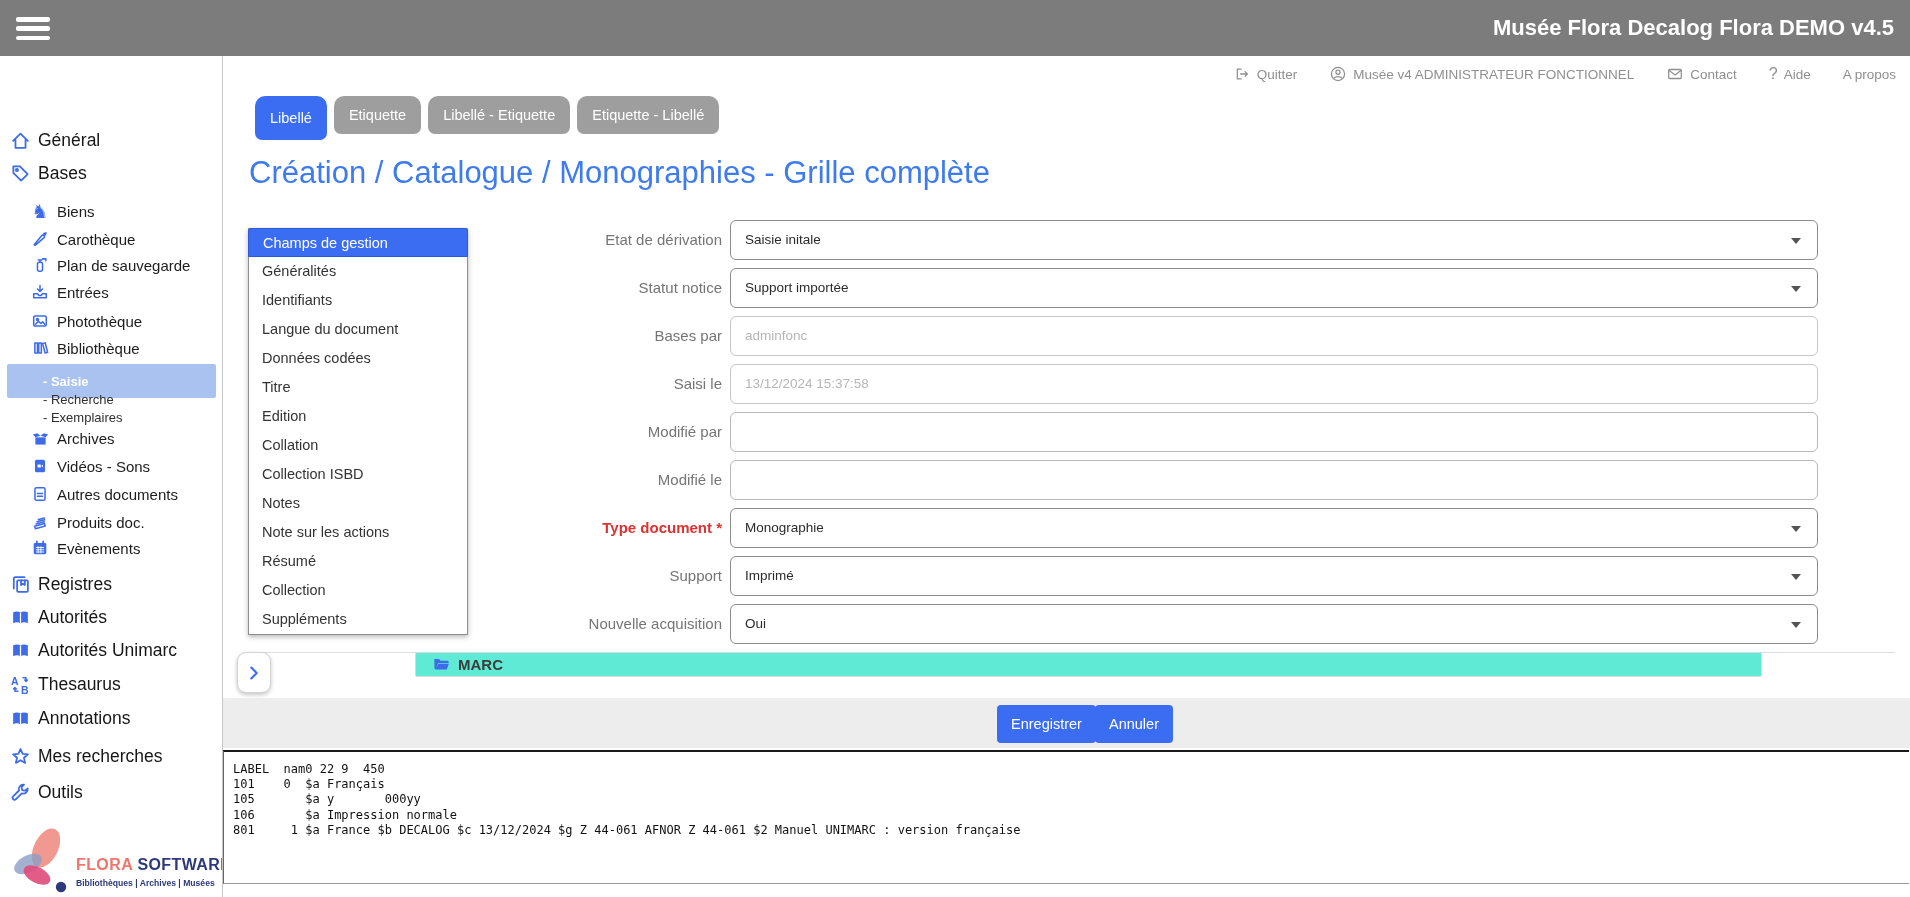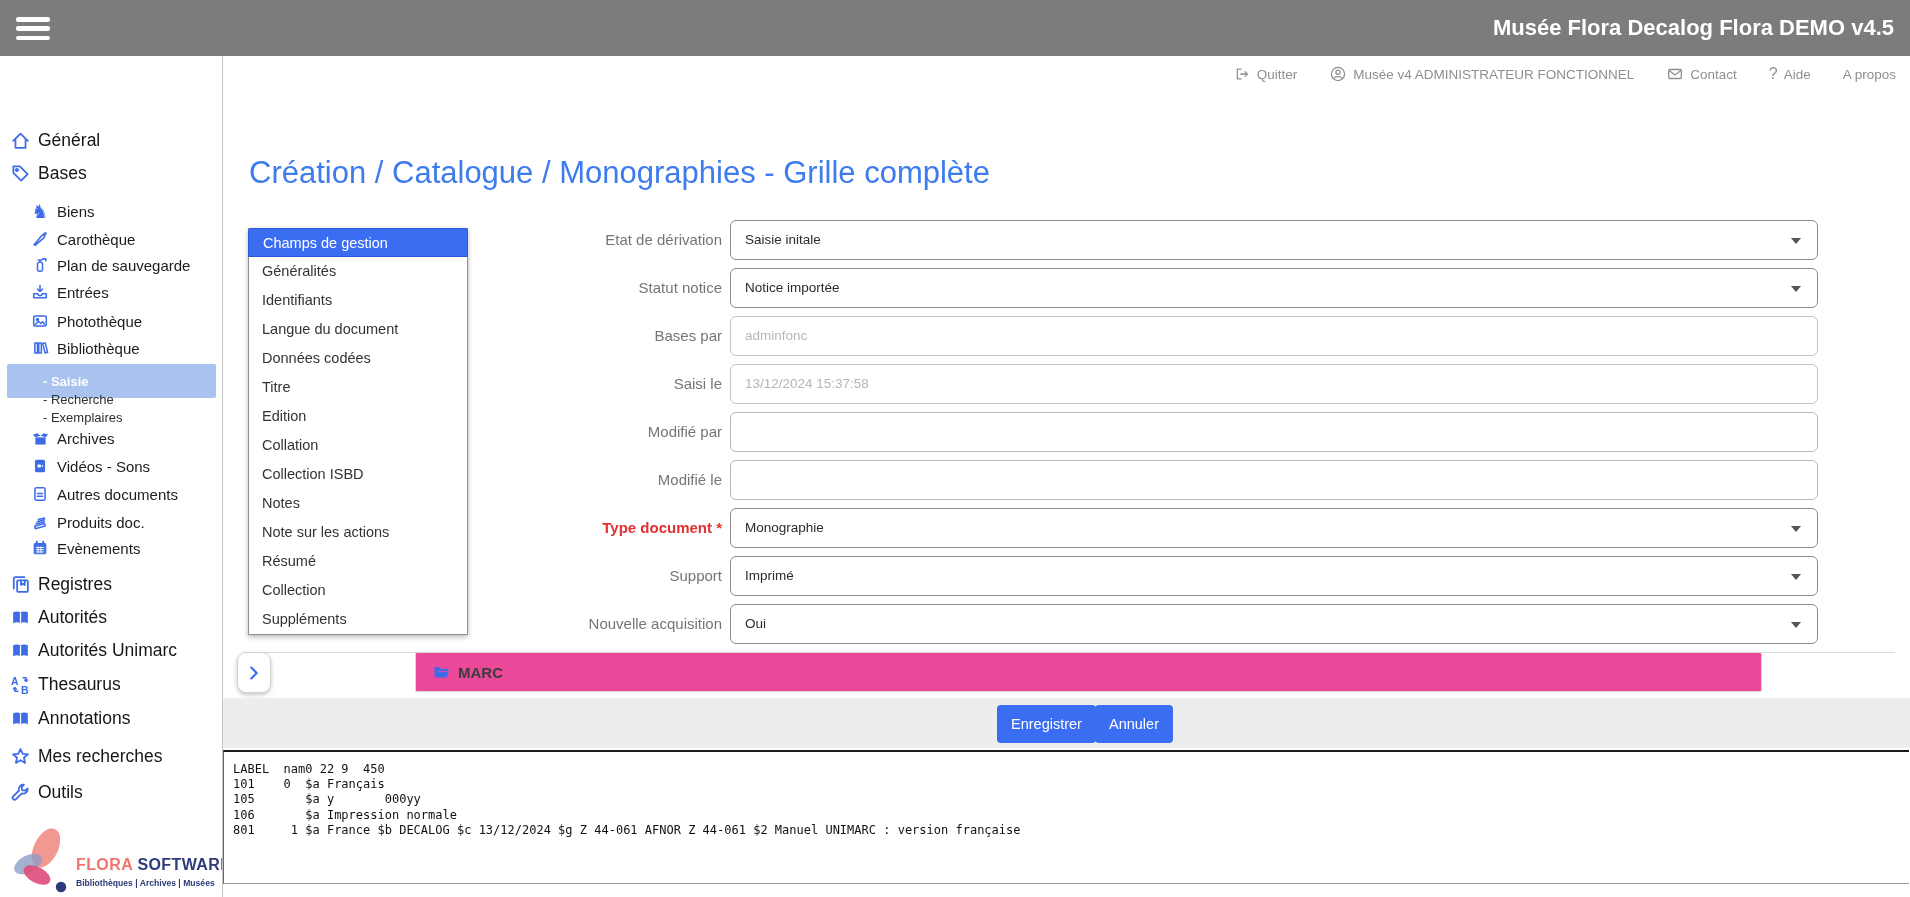--- a/index.html
+++ b/index.html
@@ -60,21 +60,21 @@
   .flabel { position:absolute; left:430px; width:292px; height:40px; line-height:40px; text-align:right; font-size:15px; color:#757575; white-space:nowrap; }
   .flabel.req { color:#e03131; font-weight:bold; }
   .ffield { position:absolute; left:730px; width:1088px; height:40px; border:1px solid #8d8d8d; border-radius:6px; background:#fff; font-size:13.5px; color:#2b2b2b; line-height:38px; padding-left:14px; }
   .ffield.textin { border-color:#b9b9b9; }
   .ffield.ro { border-color:#c6c6c6; color:#b6b6b6; }
   .ffield .caret { position:absolute; right:16px; top:17px; width:0; height:0; border-left:5px solid transparent; border-right:5px solid transparent; border-top:6px solid #555; }
 
   
   .hdivider { position:absolute; left:248px; top:652px; width:1647px; height:1px; background:#dcdcdc; }
   .expand-btn { position:absolute; left:237px; top:652px; width:34px; height:41px; background:#fff; border:1px solid #d2d2d2; border-radius:9px; box-shadow:0 2px 4px rgba(0,0,0,.22); display:flex; align-items:center; justify-content:center; cursor:pointer; }
-  .marcbar { position:absolute; left:415px; top:652px; width:1347px; height:40px; border:1px solid #d9d9d9; border-radius:2px; background:#ec4899; display:flex; align-items:center; gap:8px; padding-left:17px; }
+  .marcbar { position:absolute; left:415px; top:652px; width:1347px; height:25px; border:1px solid #d9d9d9; border-radius:2px; background:#5eead4; display:flex; align-items:center; gap:8px; padding-left:17px; }
   .marcbar .mlabel { font-size:15px; font-weight:bold; color:#3c3c3c; }
 
   
   .actionbar { position:absolute; left:223px; top:698px; width:1687px; height:50px; background:#ededed; }
   .btn { position:absolute; top:7px; height:38px; background:#3a6df2; color:#fff; border:none; border-radius:4px; font-size:14.5px; font-family:"Liberation Sans",sans-serif; padding:0 14px; cursor:pointer; }
   .btn.save { left:774px; }
   .btn.cancel { left:872px; }
 
   
   .marcpanel { position:absolute; left:223px; top:750px; width:1686px; height:134px; background:#fff; border-top:2px solid #1a1a1a; border-left:1px solid #666; border-bottom:1px solid #9a9a9a; padding:10px 0 0 9px; }
@@ -335,20 +335,26 @@
       </svg>
       <div class="brand">
         <span class="b1">FLORA</span>
         <span class="b2">SOFTWARE</span>
       </div>
       <div class="tagline">Bibliothèques | Archives | Musées</div>
     </div>
   </nav>
   <div class="vdivider"></div>
 
+  <div class="tabs">
+    <div class="tab active">Libellé</div>
+    <div class="tab">Etiquette</div>
+    <div class="tab">Libellé - Etiquette</div>
+    <div class="tab">Etiquette - Libellé</div>
+  </div>
 
   <h1 class="page-title">Création / Catalogue / Monographies - Grille complète</h1>
 
   <div class="listbox">
     <div class="litem selected">Champs de gestion</div>
     <div class="litem">Généralités</div>
     <div class="litem">Identifiants</div>
     <div class="litem">Langue du document</div>
     <div class="litem">Données codées</div>
     <div class="litem">Titre</div>
@@ -362,21 +368,21 @@
     <div class="litem">Suppléments</div>
   </div>
 
   <div>
     <div class="frow" style="top:220px">
       <div class="flabel">Etat de dérivation</div>
       <div class="ffield"><span>Saisie initale</span><span class="caret"></span></div>
     </div>
     <div class="frow" style="top:268px">
       <div class="flabel">Statut notice</div>
-      <div class="ffield"><span>Notice importée</span><span class="caret"></span></div>
+      <div class="ffield"><span>Support importée</span><span class="caret"></span></div>
     </div>
     <div class="frow" style="top:316px">
       <div class="flabel">Bases par</div>
       <div class="ffield ro"><span>adminfonc</span></div>
     </div>
     <div class="frow" style="top:364px">
       <div class="flabel">Saisi le</div>
       <div class="ffield ro"><span>13/12/2024 15:37:58</span></div>
     </div>
     <div class="frow" style="top:412px">

